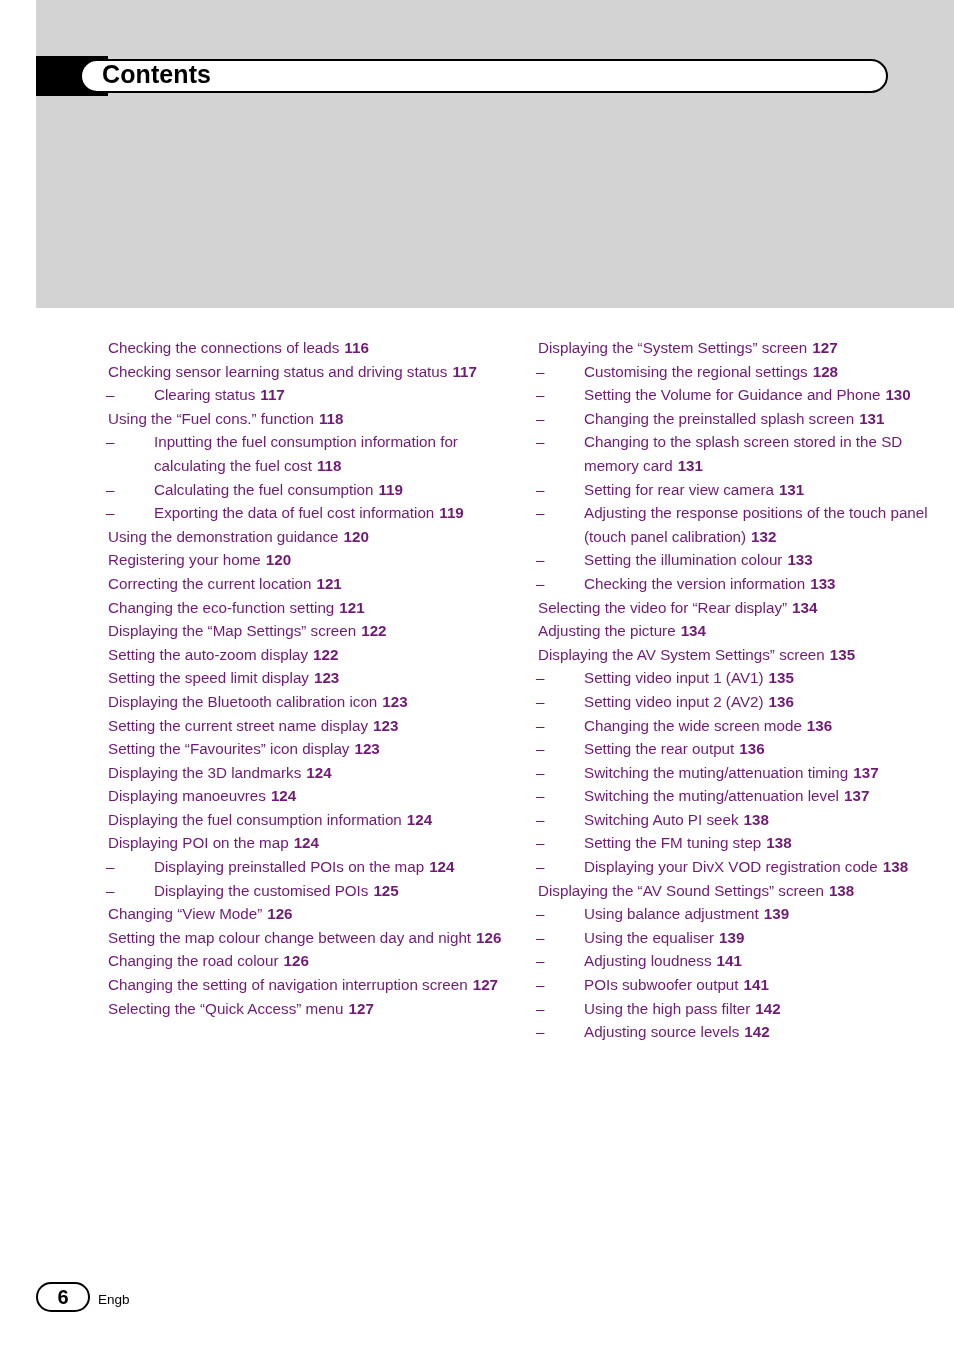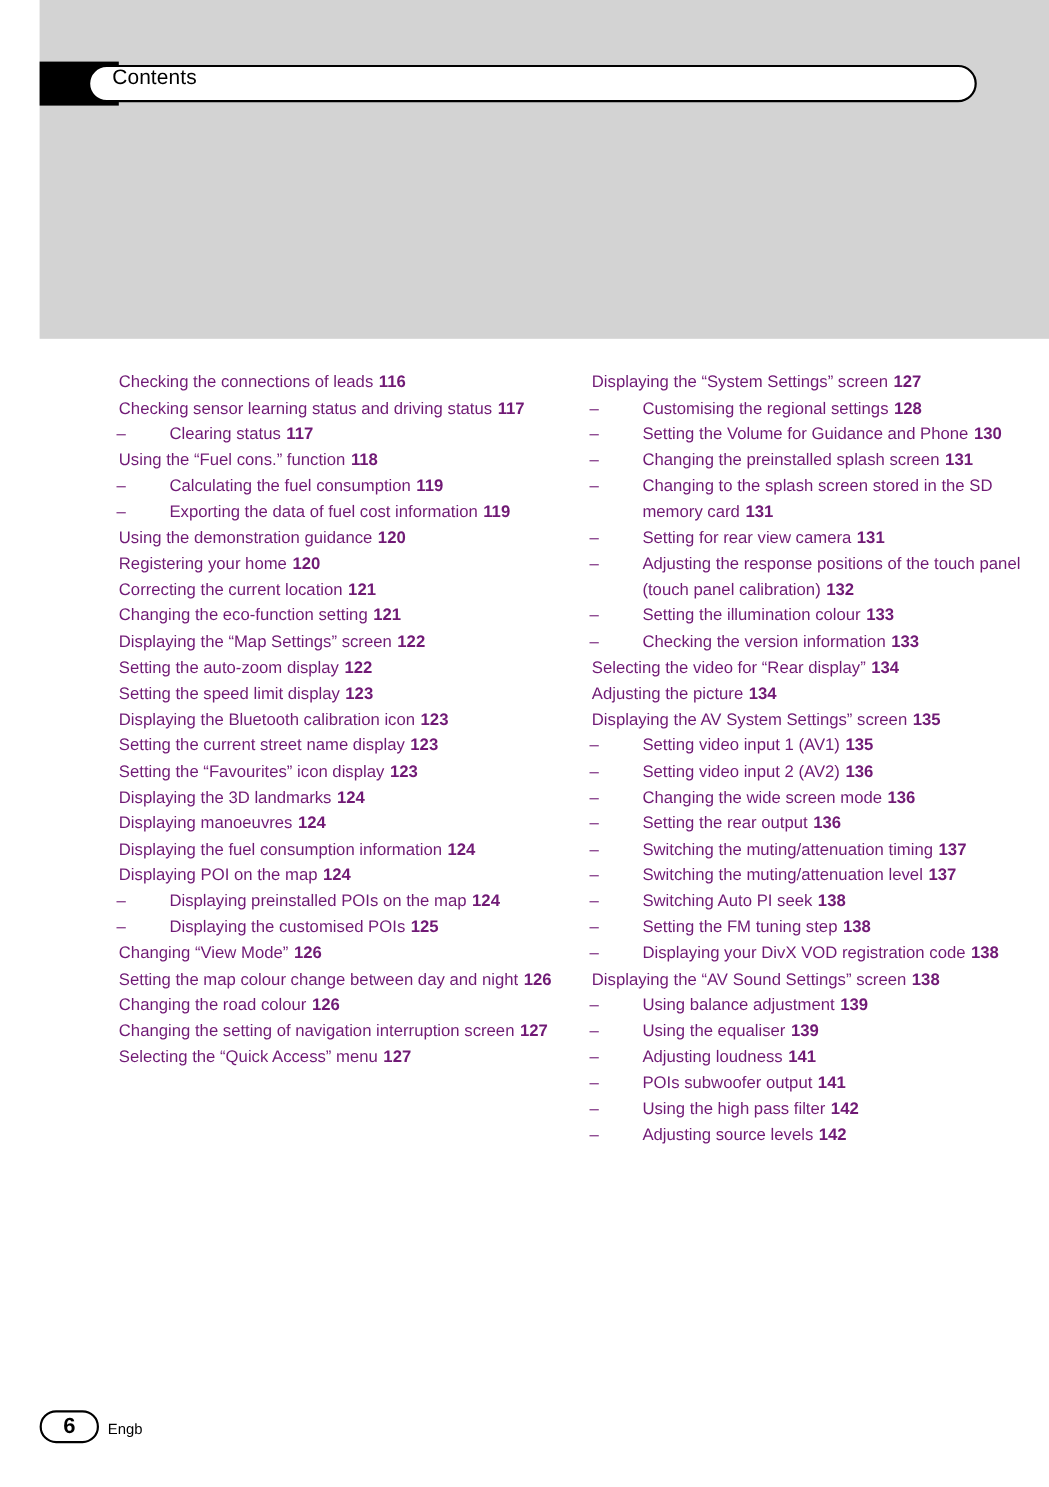--- a/index.html
+++ b/index.html
@@ -39,22 +39,22 @@
     height: 34px;
     background: #ffffff;
     border: 2px solid #000000;
     border-radius: 17px;
     box-sizing: border-box;
   }
   .header-title {
     position: absolute;
     left: 102px;
     top: 60px;
-    font-size: 19px;
-    font-weight: normal;
+    font-size: 25px;
+    font-weight: bold;
     color: #000000;
     letter-spacing: 0.1px;
   }
   .columns {
     position: absolute;
     left: 0;
     top: 336px;
     width: 954px;
     display: flex;
     flex-direction: row;
@@ -125,20 +125,21 @@
 <div class="header-tab"></div>
 <div class="header-bar"></div>
 <div class="header-title">Contents</div>
 
 <div class="columns">
   <div class="col col-left" id="col-left">
       <div class="entry lvl1-cont"><span class="txt">Checking the connections of leads</span><span class="pg">116</span></div>
       <div class="entry lvl1-cont"><span class="txt">Checking sensor learning status and driving status</span><span class="pg">117</span></div>
       <div class="entry lvl2"><span class="dash">–</span><span class="txt">Clearing status</span><span class="pg">117</span></div>
       <div class="entry lvl1-cont"><span class="txt">Using the “Fuel cons.” function</span><span class="pg">118</span></div>
+      <div class="entry lvl2"><span class="dash">–</span><span class="txt">Inputting the fuel consumption information for calculating the fuel cost</span><span class="pg">118</span></div>
       <div class="entry lvl2"><span class="dash">–</span><span class="txt">Calculating the fuel consumption</span><span class="pg">119</span></div>
       <div class="entry lvl2"><span class="dash">–</span><span class="txt">Exporting the data of fuel cost information</span><span class="pg">119</span></div>
       <div class="entry lvl1-cont"><span class="txt">Using the demonstration guidance</span><span class="pg">120</span></div>
       <div class="entry lvl1-cont"><span class="txt">Registering your home</span><span class="pg">120</span></div>
       <div class="entry lvl1-cont"><span class="txt">Correcting the current location</span><span class="pg">121</span></div>
       <div class="entry lvl1-cont"><span class="txt">Changing the eco-function setting</span><span class="pg">121</span></div>
       <div class="entry lvl1-cont"><span class="txt">Displaying the “Map Settings” screen</span><span class="pg">122</span></div>
       <div class="entry lvl1-cont"><span class="txt">Setting the auto-zoom display</span><span class="pg">122</span></div>
       <div class="entry lvl1-cont"><span class="txt">Setting the speed limit display</span><span class="pg">123</span></div>
       <div class="entry lvl1-cont"><span class="txt">Displaying the Bluetooth calibration icon</span><span class="pg">123</span></div>

